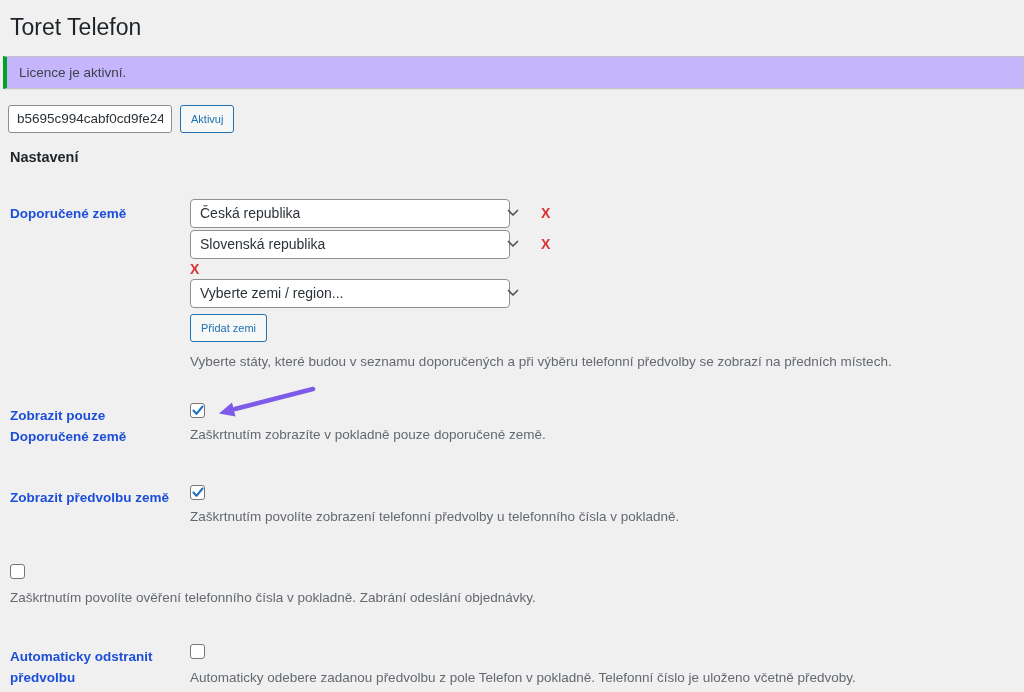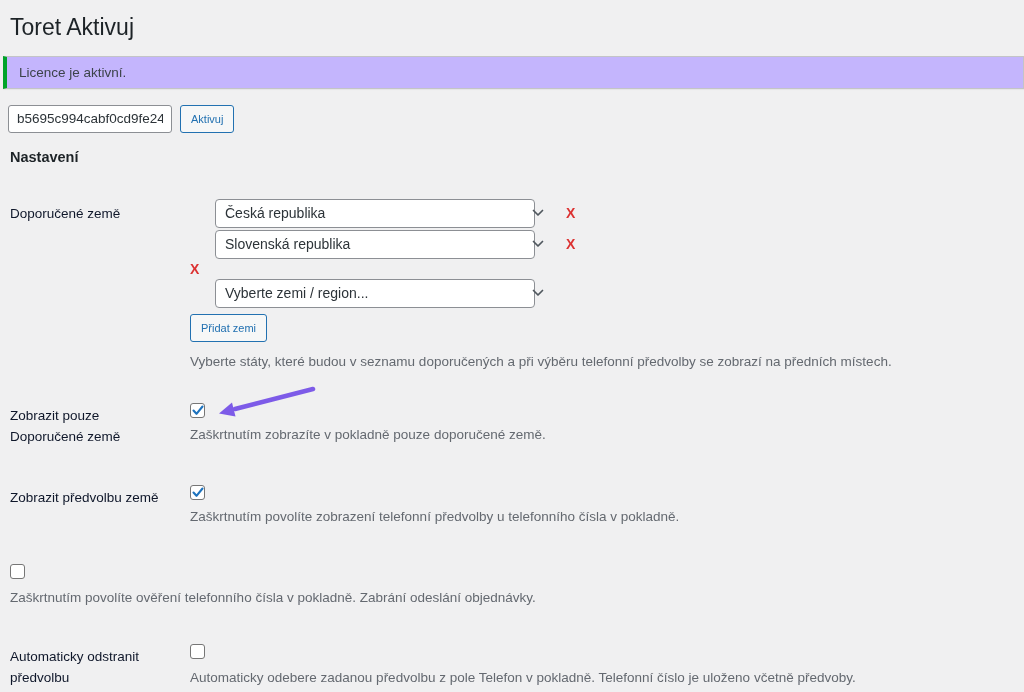--- a/index.html
+++ b/index.html
@@ -64,29 +64,29 @@
   }
 
   .form-row { display: flex; margin-bottom: 35px; }
   .form-row.row-countries { margin-bottom: 30px; }
   .form-row.row-last { margin-bottom: 20px; }
   .th {
     width: 180px;
     flex: none;
     padding-right: 20px;
     padding-top: 5px;
-    font-weight: 400;
-    font-size: 13.5px;
-    color: #0f172a;
+    font-weight: 700;
+    font-size: 13.5px;
+    color: #1d4ed8;
     line-height: 1.55;
   }
   .td { flex: 1; position: relative; }
 
   .select-row { display: flex; align-items: center; gap: 11px; margin-bottom: 2px; }
-  .select-wrap { position: relative; width: 340px; margin-left: 25px; }
+  .select-wrap { position: relative; width: 340px; }
   .select-wrap select {
     width: 320px;
     height: 29px;
     border: 1px solid #8c8f94;
     border-radius: 4px;
     background: #ffffff;
     font-family: "Liberation Sans", sans-serif;
     font-size: 14px;
     color: #2c3338;
     padding: 0 28px 0 9px;
@@ -137,21 +137,21 @@
     left: 16px;
     top: -18px;
     pointer-events: none;
   }
 </style>
 </head>
 <body>
 
 <div class="page">
 
-  <h1 class="page-title">Toret Aktivuj</h1>
+  <h1 class="page-title">Toret Telefon</h1>
 
   <div class="notice">
     <p>Licence je aktivní.</p>
   </div>
 
   <div class="license-row">
     <input class="license-input" type="text" value="b5695c994cabf0cd9fe243" style="">
     <button class="btn-secondary">Aktivuj</button>
   </div>
 

